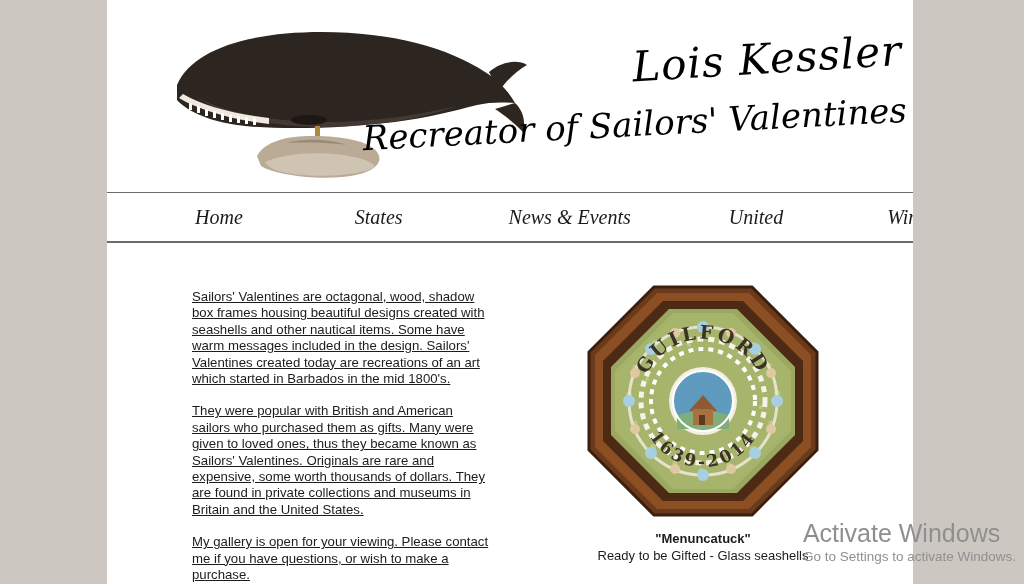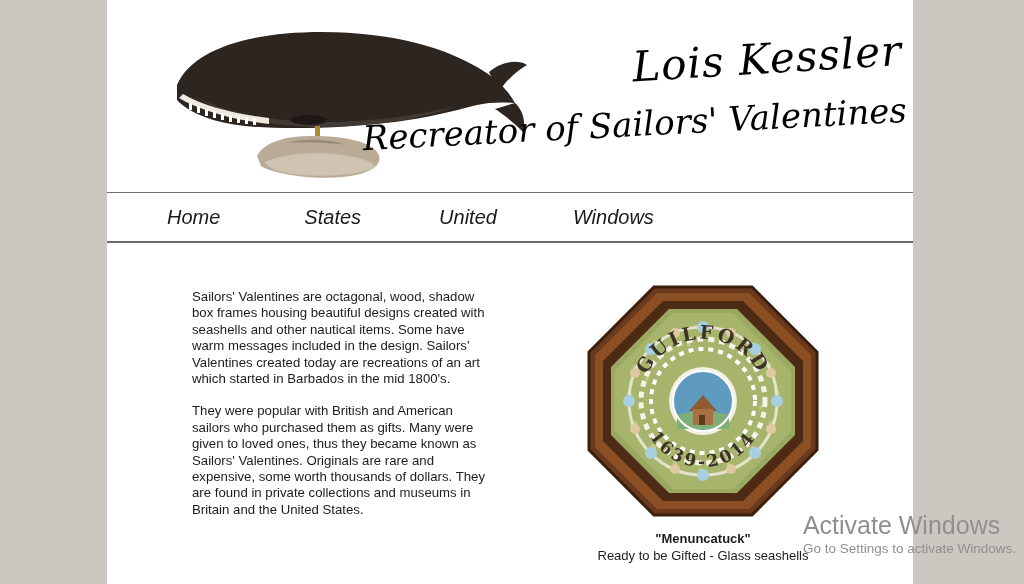--- a/index.html
+++ b/index.html
@@ -86,26 +86,27 @@
     height: 50px;
     background: #ffffff;
     border-bottom: 2px solid #6b6b6b;
     display: flex;
     align-items: center;
     padding-left: 60px;
     box-sizing: border-box;
   }
 
   .nav-item {
-    font-family: Liberation Sans, sans-serif;
+    font-family: Liberation Serif, serif;
     font-style: italic;
     font-size: 20px;
     color: #1a1a1a;
     text-decoration: none;
     white-space: nowrap;
+    margin-left: 28px;
   }
 
   .nav-sp-1 { margin-right: 84px; }
   .nav-sp-2 { margin-right: 78px; }
   .nav-sp-3 { margin-right: 70px; }
   .nav-sp-4 { margin-right: 76px; }
 
   
   .content {
     position: relative;
@@ -115,21 +116,21 @@
 
   .copy {
     position: absolute;
     left: 85px;
     top: 46px;
     width: 300px;
     font-size: 13.2px;
     line-height: 16.4px;
     color: #1c1c1c;
   }
-  .copy p { margin: 0 0 16px 0; }
+  .copy p { margin: 0 0 16px 0; text-decoration: underline; }
 
   .art-wrap {
     position: absolute;
     left: 476px;
     top: 40px;
     width: 240px;
     text-align: center;
   }
 
   .art-caption {
@@ -141,21 +142,21 @@
   .art-subcaption {
     margin-top: 2px;
     font-size: 13px;
     color: #1c1c1c;
   }
 
   
   .activate {
     position: absolute;
     right: 8px;
-    bottom: 26px;
+    bottom: 18px;
     text-align: left;
     color: #8e8e8e;
     pointer-events: none;
     user-select: none;
   }
   .activate-title {
     font-size: 25px;
     line-height: 30px;
     color: #8f8f8f;
     white-space: nowrap;
@@ -217,29 +218,31 @@
       <div class="title-wrap">
         <div class="brand-name">Lois Kessler</div>
         <div class="brand-tagline">Recreator of Sailors' Valentines</div>
       </div>
 
     </div>
 
     <nav class="nav">
       <a class="nav-item nav-sp-1" href="#">Home</a>
       <a class="nav-item nav-sp-2" href="#">States</a>
+      <a class="nav-item nav-sp-3" href="#">News &amp; Events</a>
       <a class="nav-item nav-sp-4" href="#">United</a>
       <a class="nav-item" href="#">Windows</a>
     </nav>
 
     <div class="content">
 
       <div class="copy">
         <p>Sailors' Valentines are octagonal, wood, shadow box frames housing beautiful designs created with seashells and other nautical items. Some have warm messages included in the design. Sailors' Valentines created today are recreations of an art which started in Barbados in the mid 1800's.</p>
         <p>They were popular with British and American sailors who purchased them as gifts. Many were given to loved ones, thus they became known as Sailors' Valentines. Originals are rare and expensive, some worth thousands of dollars. They are found in private collections and museums in Britain and the United States.</p>
+        <p>My gallery is open for your viewing. Please contact me if you have questions, or wish to make a purchase.</p>
       </div>
 
       <div class="art-wrap">
         <svg width="236" height="236" viewBox="0 0 236 236" xmlns="http://www.w3.org/2000/svg" aria-hidden="true">
           <defs>
             <clipPath id="octClip">
               <polygon points="69,4 167,4 232,69 232,167 167,232 69,232 4,167 4,69"></polygon>
             </clipPath>
           </defs>
 

